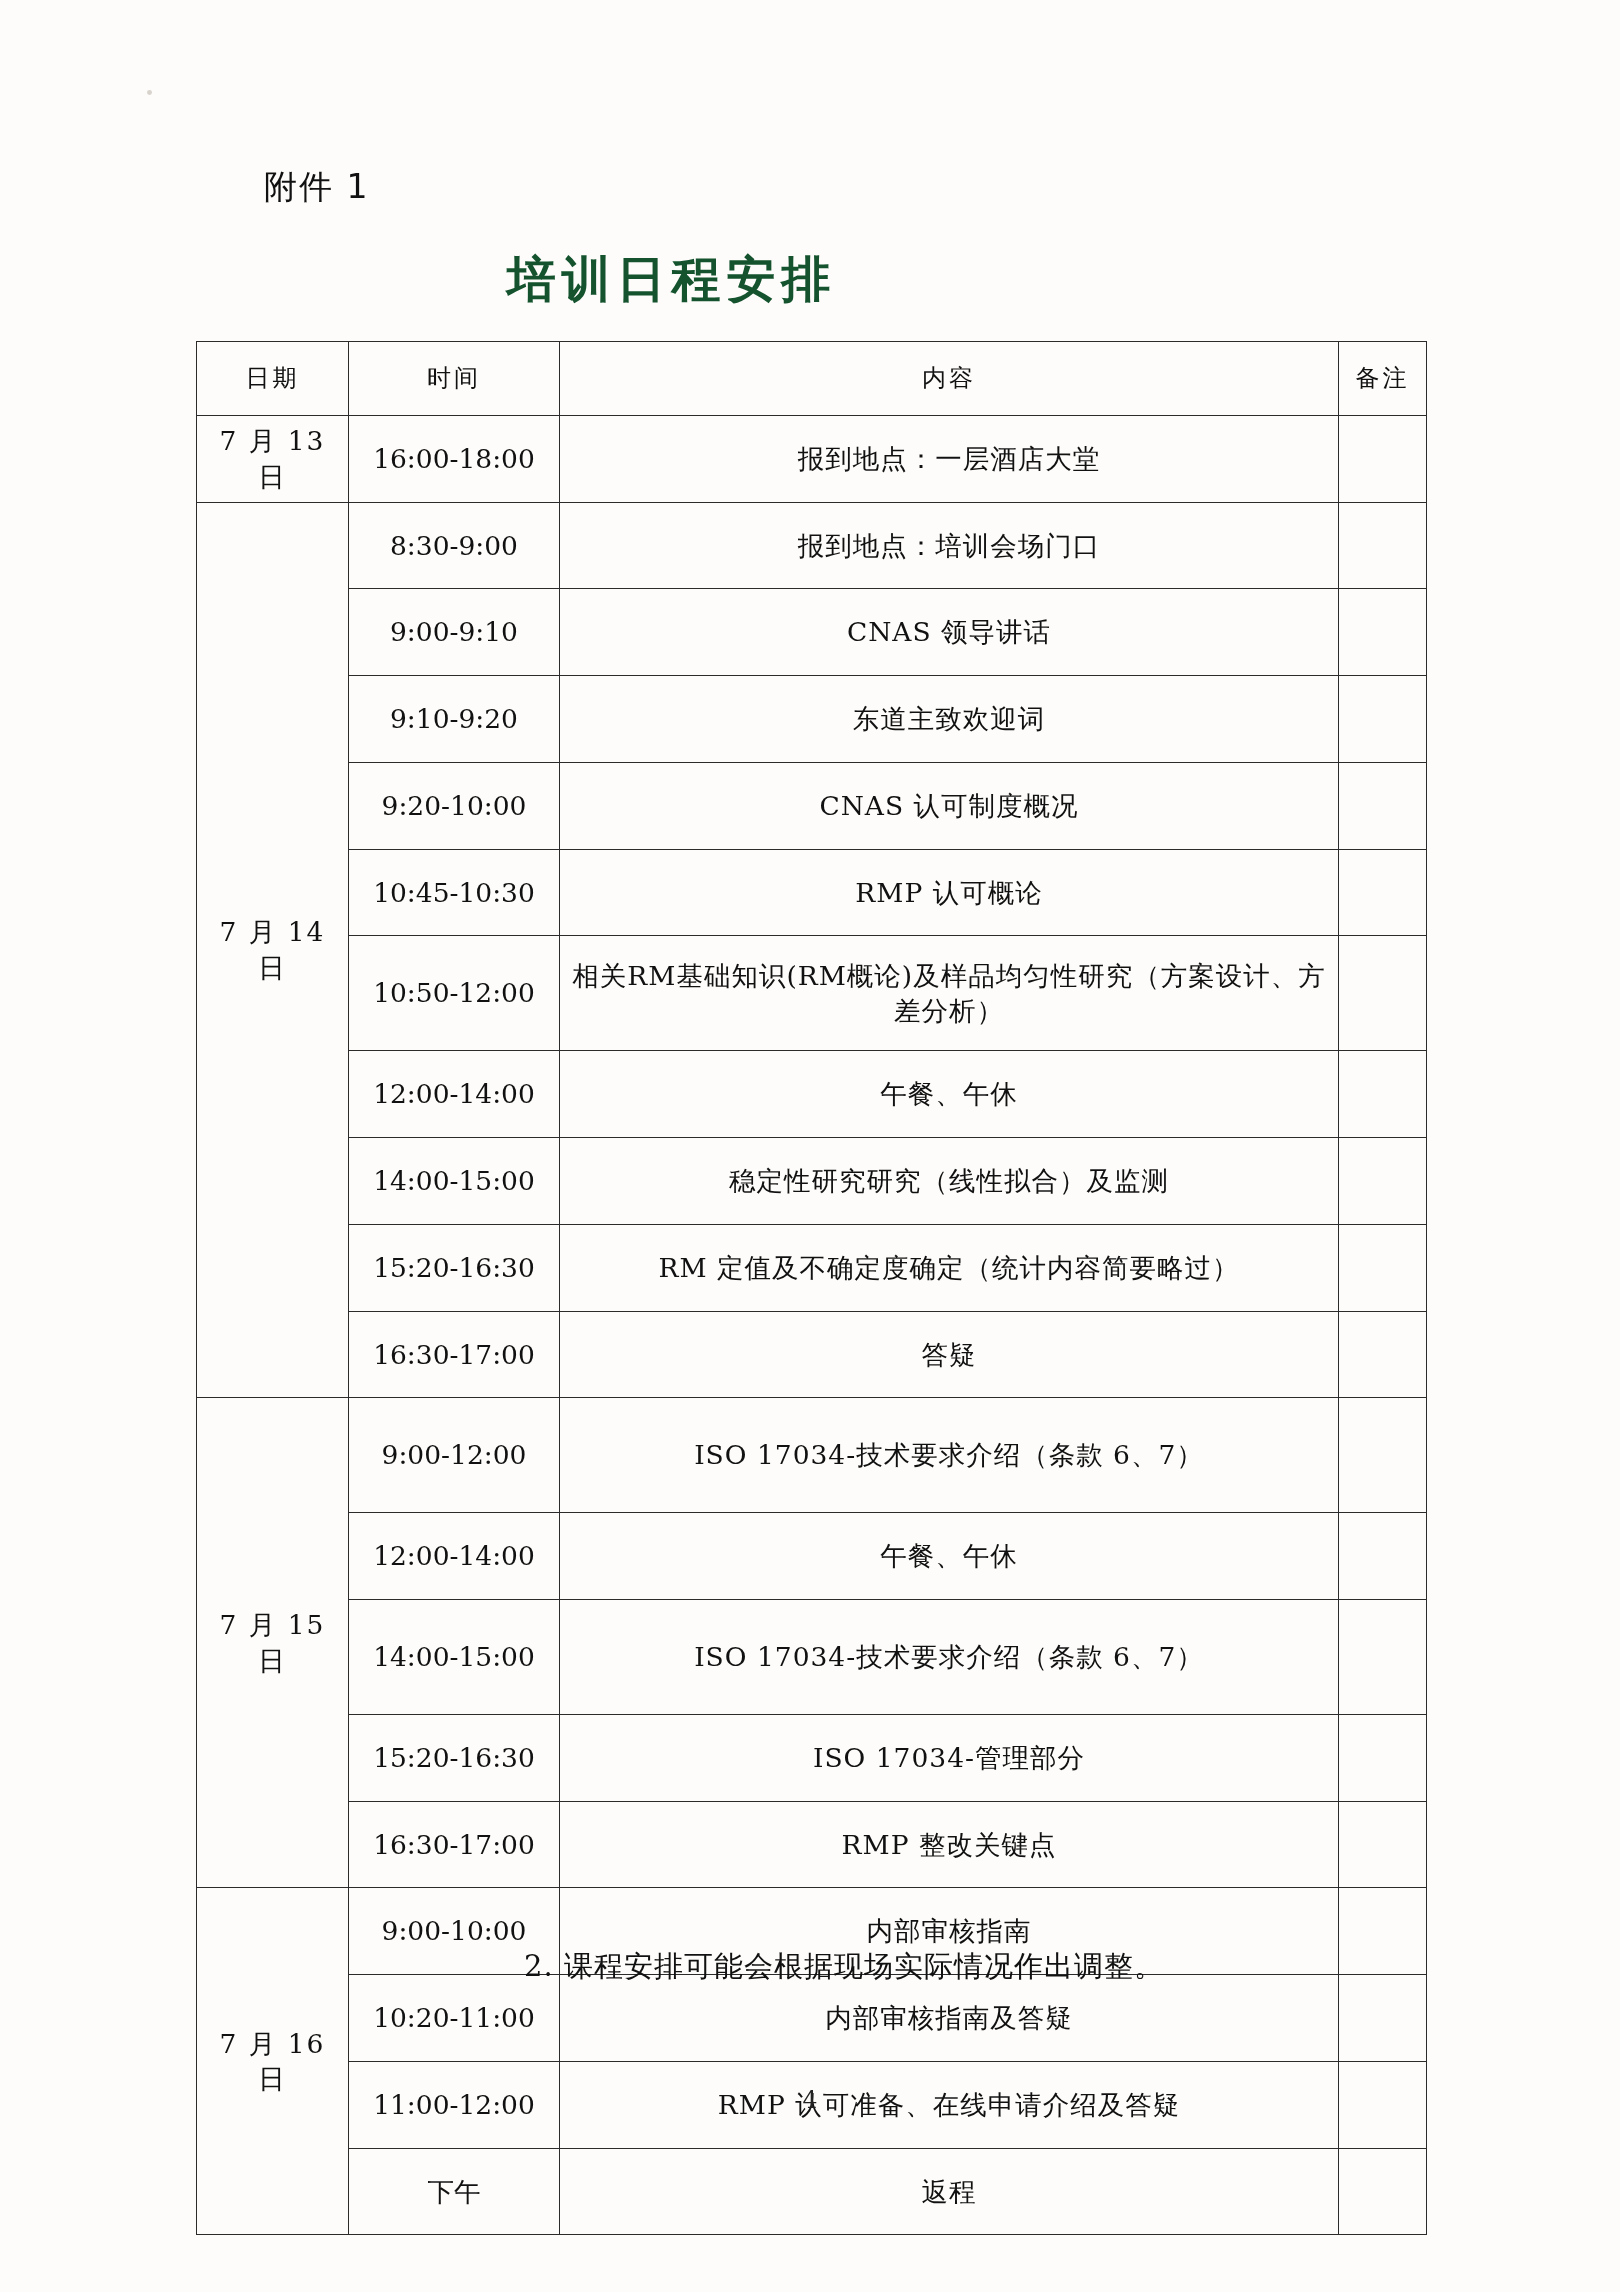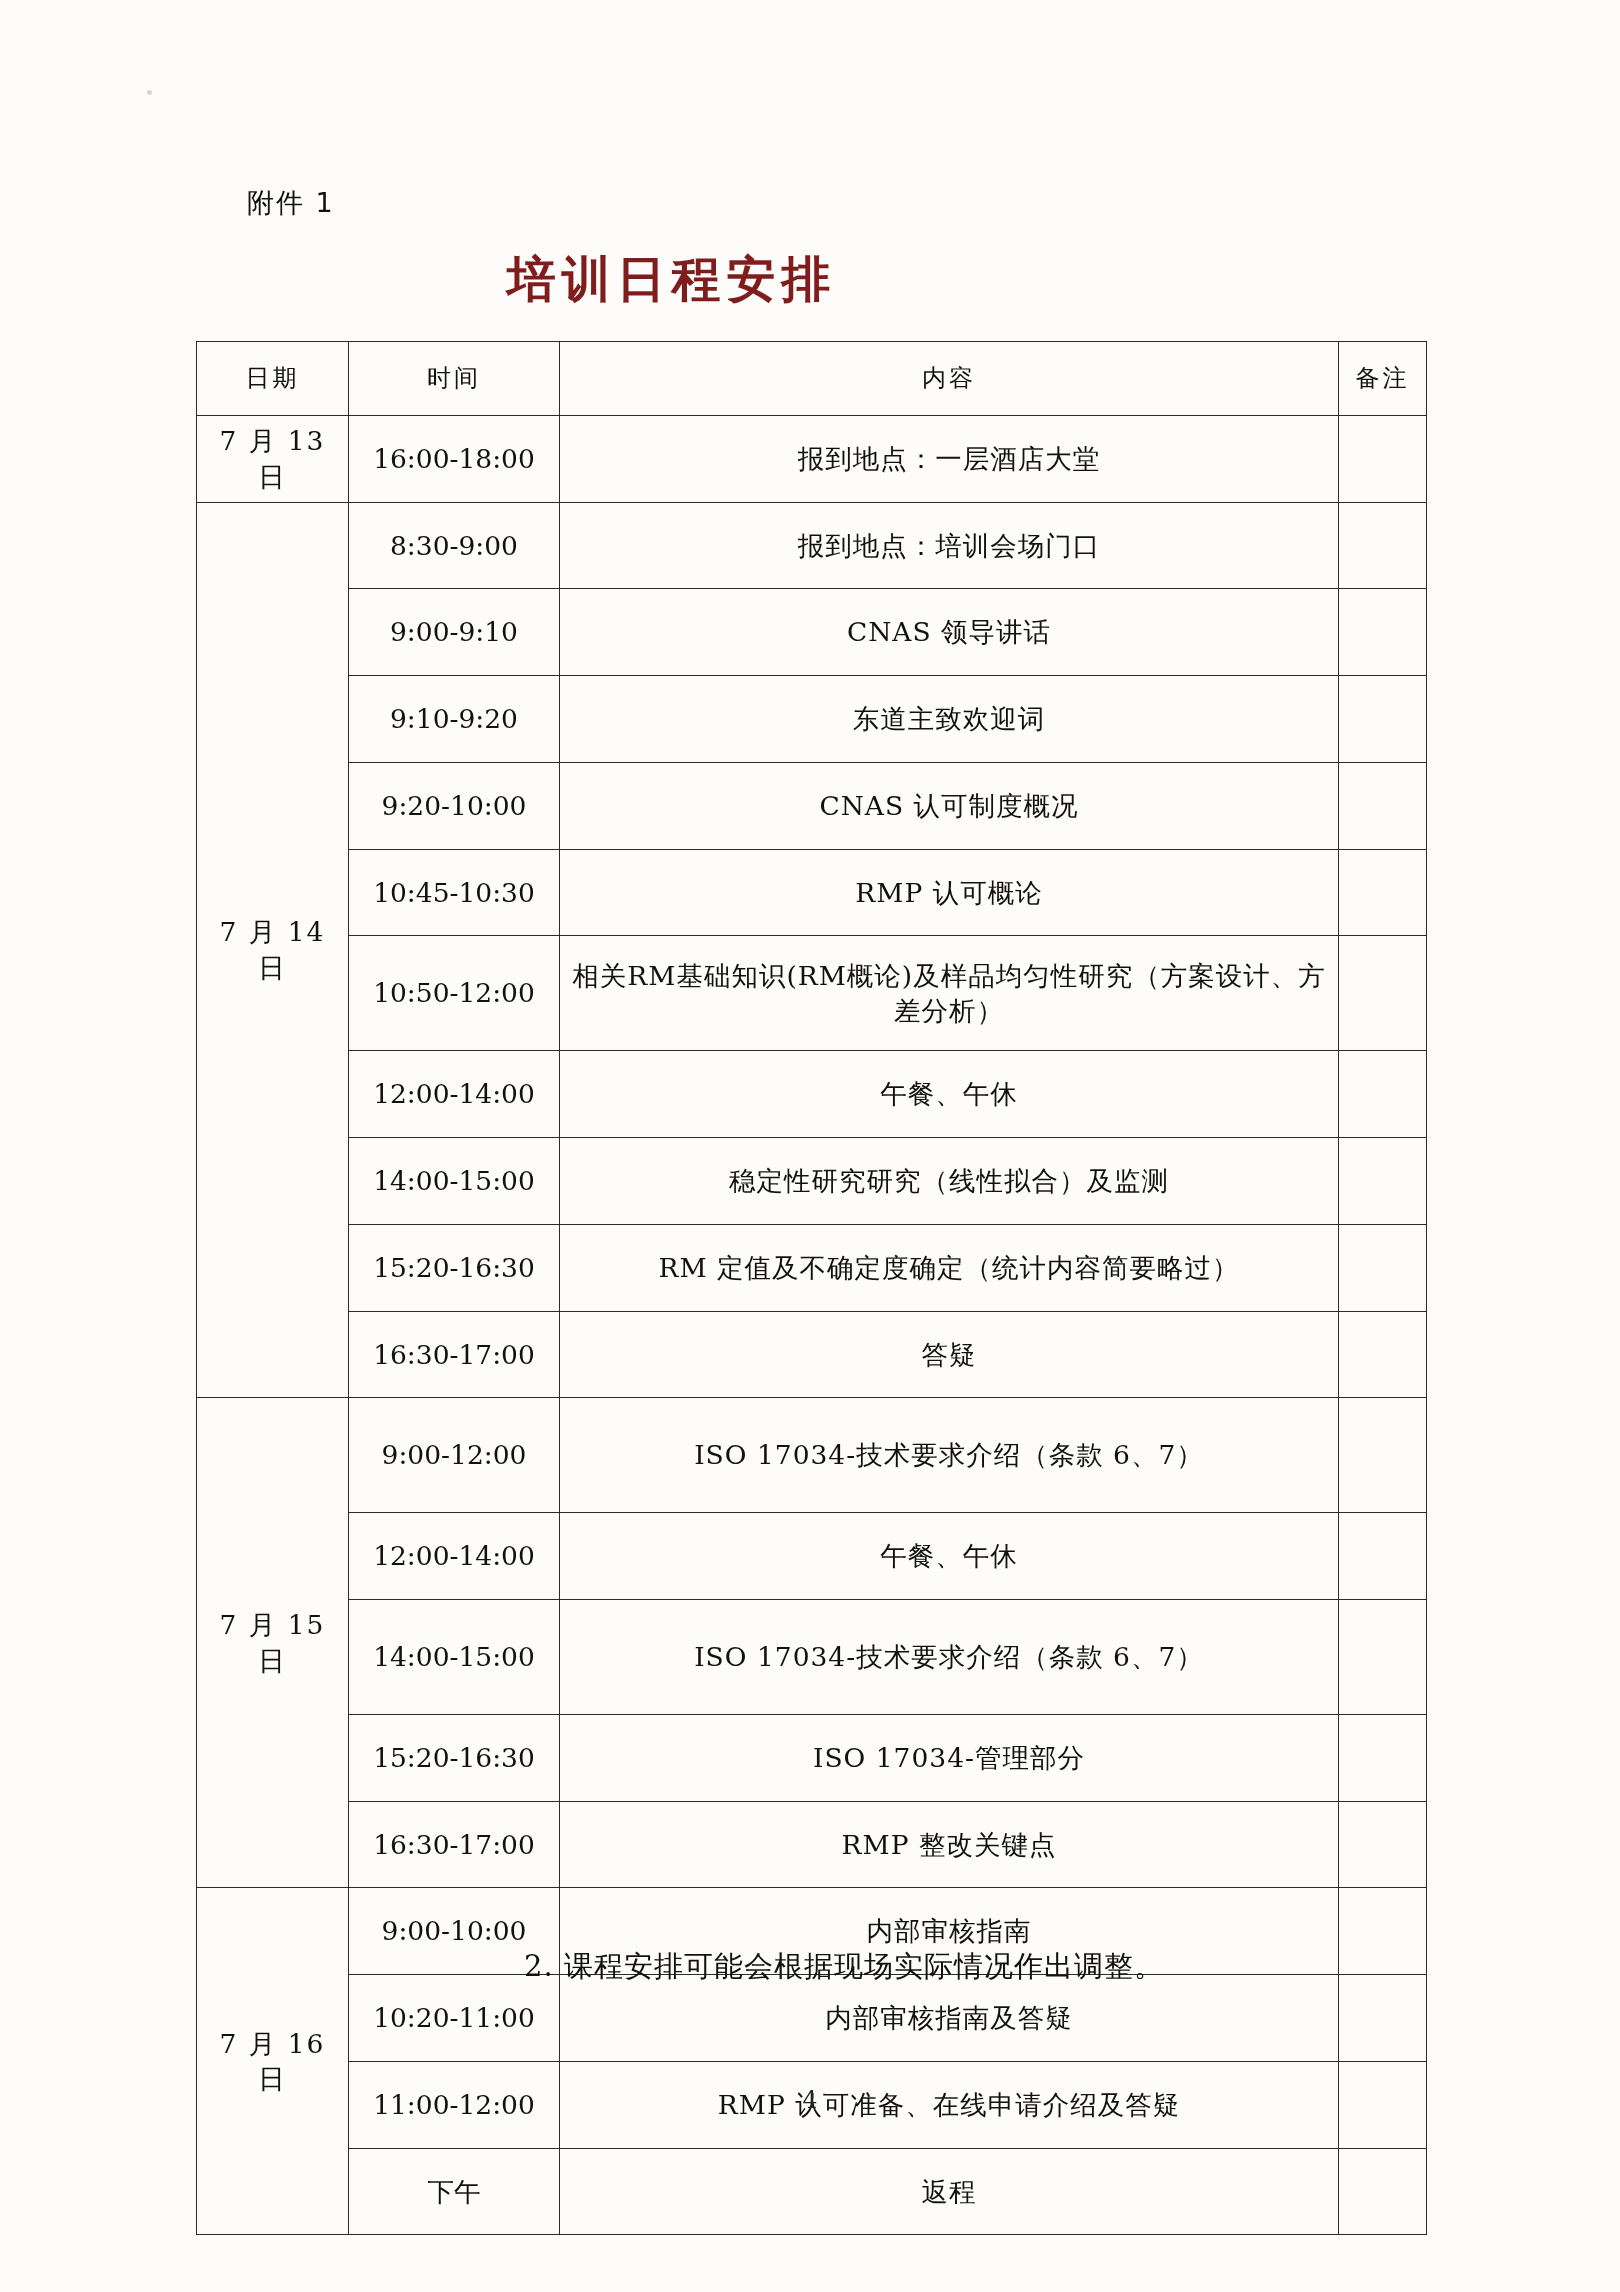--- a/index.html
+++ b/index.html
@@ -18,39 +18,38 @@
   .page {
     position: absolute;
     top: 0;
     left: 0;
     width: 1620px;
     height: 2293px;
     background: #fdfcfa;
   }
   .attachment-label {
     position: absolute;
-    left: 247px;
+    left: 264px;
     top: 165px;
-    font-size: 27px;
+    font-size: 33px;
     letter-spacing: 2px;
     font-family: "DejaVu Sans", "Liberation Sans", sans-serif;
     color: #111;
-    margin-top: 20px;
   }
   .doc-title {
     position: absolute;
     left: 0;
     top: 247px;
     width: 1343px;
     text-align: center;
     font-size: 49px;
     font-weight: bold;
     letter-spacing: 5.9px;
     font-family: "DejaVu Sans", "Liberation Sans", sans-serif;
-    color: #7f1d1d;
+    color: #14532d;
   }
   table.schedule {
     position: absolute;
     left: 196px;
     top: 341px;
     width: 1230px;
     border-collapse: collapse;
     table-layout: fixed;
   }
   table.schedule td, table.schedule th {

